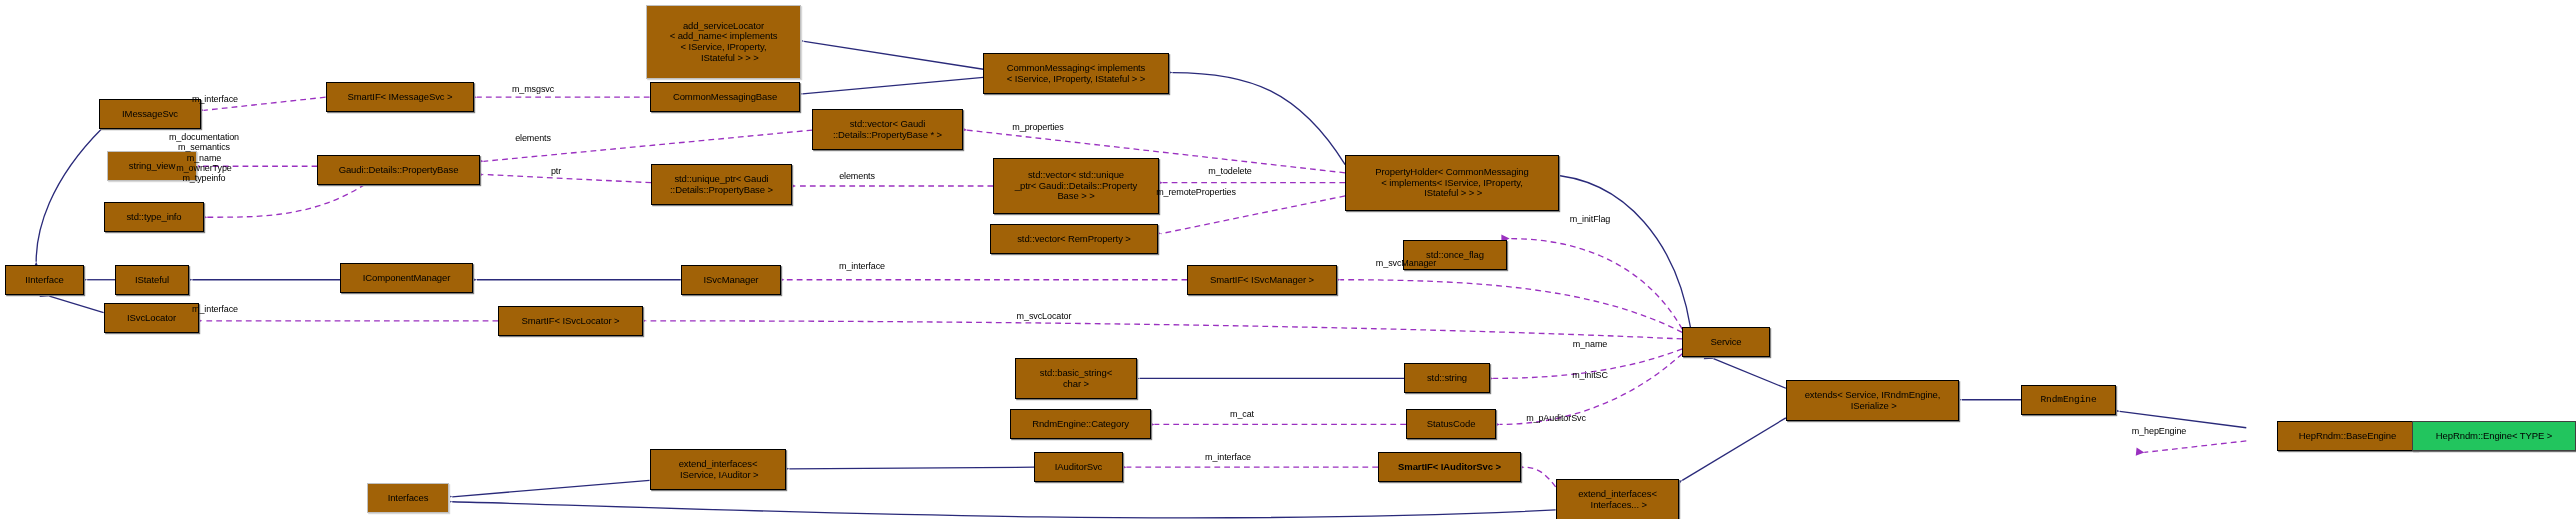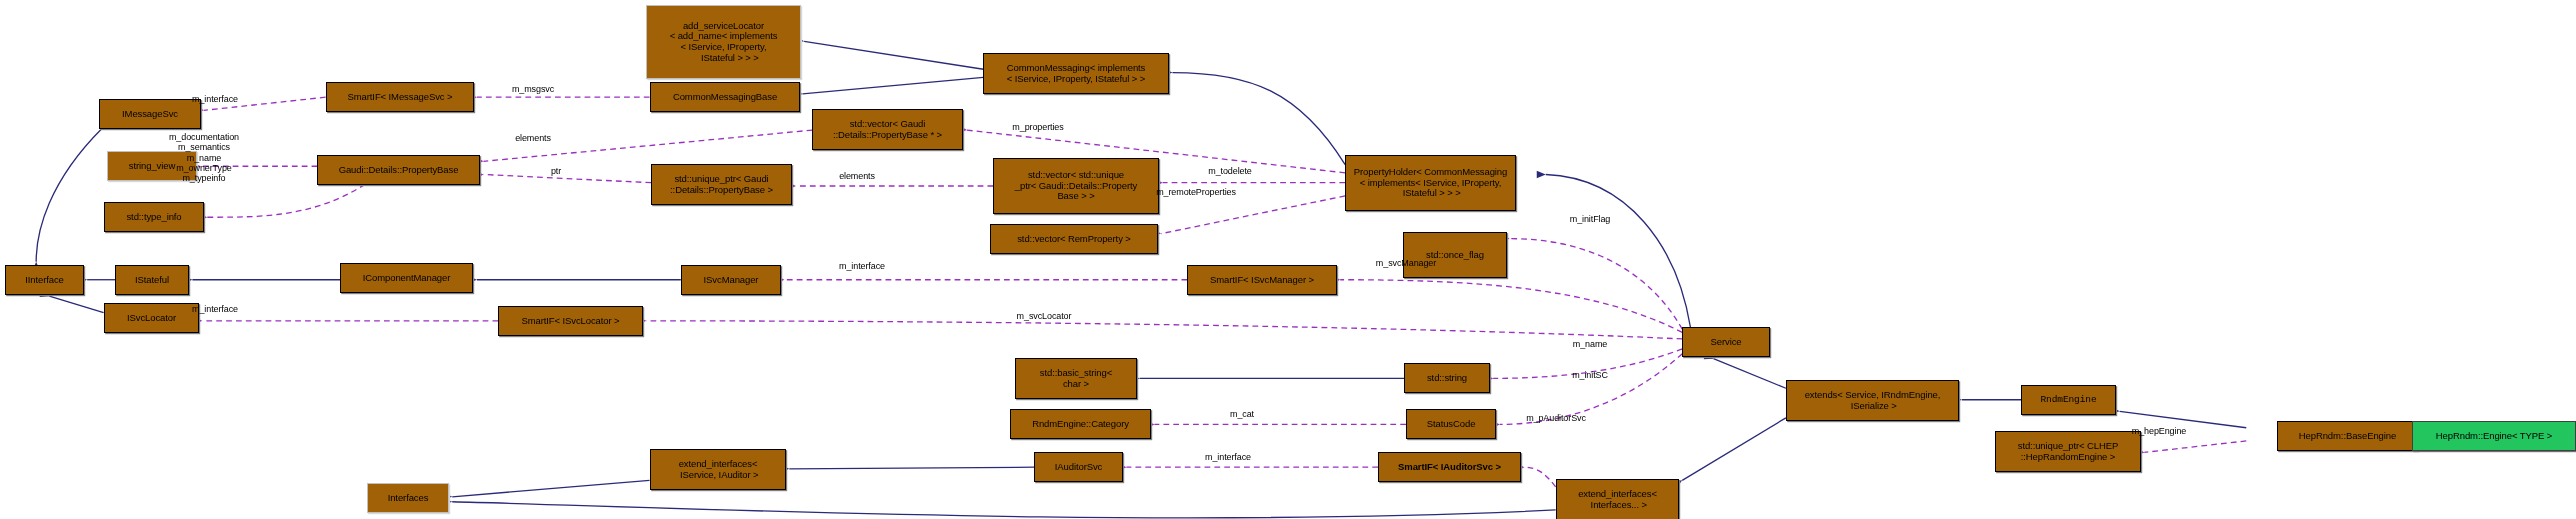--- a/index.html
+++ b/index.html
@@ -141,44 +141,42 @@
     <div class="node" style="left: 650px; top: 82px; width: 150px; height: 30px;">CommonMessagingBase</div>
     <div class="node" style="left: 812px; top: 109px; width: 151px; height: 41px;">std::vector&lt; Gaudi
 ::Details::PropertyBase * &gt;</div>
     <div class="node light" style="left: 107px; top: 151px; width: 90px; height: 30px;">string_view</div>
     <div class="node" style="left: 317px; top: 155px; width: 163px; height: 30px;">Gaudi::Details::PropertyBase</div>
     <div class="node" style="left: 651px; top: 164px; width: 141px; height: 41px;">std::unique_ptr&lt; Gaudi
 ::Details::PropertyBase &gt;</div>
     <div class="node" style="left: 993px; top: 158px; width: 166px; height: 56px;">std::vector&lt; std::unique
 _ptr&lt; Gaudi::Details::Property
 Base &gt; &gt;</div>
-    <div class="node" style="left: 1345px; top: 155px; width: 171px; height: 56px;">PropertyHolder&lt; CommonMessaging
+    <div class="node" style="left: 1345px; top: 155px; width: 214px; height: 56px;">PropertyHolder&lt; CommonMessaging
 &lt; implements&lt; IService, IProperty,
  IStateful &gt; &gt; &gt;</div>
     <div class="node" style="left: 104px; top: 202px; width: 100px; height: 30px;">std::type_info</div>
     <div class="node" style="left: 990px; top: 224px; width: 168px; height: 30px;">std::vector&lt; RemProperty &gt;</div>
-    <div class="node" style="left: 1403px; top: 232px; width: 104px; height: 46px;">std::once_flag</div>
+    <div class="node" style="left: 1403px; top: 240px; width: 104px; height: 30px;">std::once_flag</div>
     <div class="node" style="left: 5px; top: 265px; width: 79px; height: 30px;">IInterface</div>
     <div class="node" style="left: 115px; top: 265px; width: 74px; height: 30px;">IStateful</div>
     <div class="node" style="left: 340px; top: 263px; width: 133px; height: 30px;">IComponentManager</div>
     <div class="node" style="left: 681px; top: 265px; width: 100px; height: 30px;">ISvcManager</div>
     <div class="node" style="left: 1187px; top: 265px; width: 150px; height: 30px;">SmartIF&lt; ISvcManager &gt;</div>
     <div class="node" style="left: 104px; top: 303px; width: 95px; height: 30px;">ISvcLocator</div>
     <div class="node" style="left: 498px; top: 306px; width: 145px; height: 30px;">SmartIF&lt; ISvcLocator &gt;</div>
     <div class="node" style="left: 1682px; top: 327px; width: 88px; height: 30px; text-align: right;">Service</div>
     <div class="node" style="left: 1015px; top: 358px; width: 122px; height: 41px;">std::basic_string&lt;
 char &gt;</div>
     <div class="node" style="left: 1404px; top: 363px; width: 86px; height: 30px;">std::string</div>
     <div class="node" style="left: 1786px; top: 380px; width: 173px; height: 41px;">extends&lt; Service, IRndmEngine,
  ISerialize &gt;</div>
     <div class="node" style="left: 2021px; top: 385px; width: 95px; height: 30px; font-family: Liberation Mono, monospace;">RndmEngine</div>
     <div class="node" style="left: 1010px; top: 409px; width: 141px; height: 30px;">RndmEngine::Category</div>
     <div class="node" style="left: 1406px; top: 409px; width: 90px; height: 30px;">StatusCode</div>
-    <div class="node" style="left: 1995px; top: 431px; width: 146px; height: 41px;">std::unique_ptr&lt; CLHEP
-::HepRandomEngine &gt;</div>
     <div class="node" style="left: 2246px; top: 421px; width: 141px; height: 30px; margin-left: 31px;">HepRndm::BaseEngine</div>
     <div class="node current" style="left: 2412px; top: 421px; width: 164px; height: 30px;">HepRndm::Engine&lt; TYPE &gt;</div>
     <div class="node" style="left: 650px; top: 449px; width: 136px; height: 41px;">extend_interfaces&lt;
  IService, IAuditor &gt;</div>
     <div class="node" style="left: 1034px; top: 452px; width: 89px; height: 30px;">IAuditorSvc</div>
     <div class="node" style="left: 1378px; top: 452px; width: 143px; height: 30px; font-weight: bold;">SmartIF&lt; IAuditorSvc &gt;</div>
     <div class="node light" style="left: 367px; top: 483px; width: 82px; height: 30px;">Interfaces</div>
     <div class="node" style="left: 1556px; top: 479px; width: 123px; height: 41px;">extend_interfaces&lt;
  Interfaces... &gt;</div>
     <div class="edge-label" style="left: 215px; top: 94px; transform: translateX(-50%);">m_interface</div>

